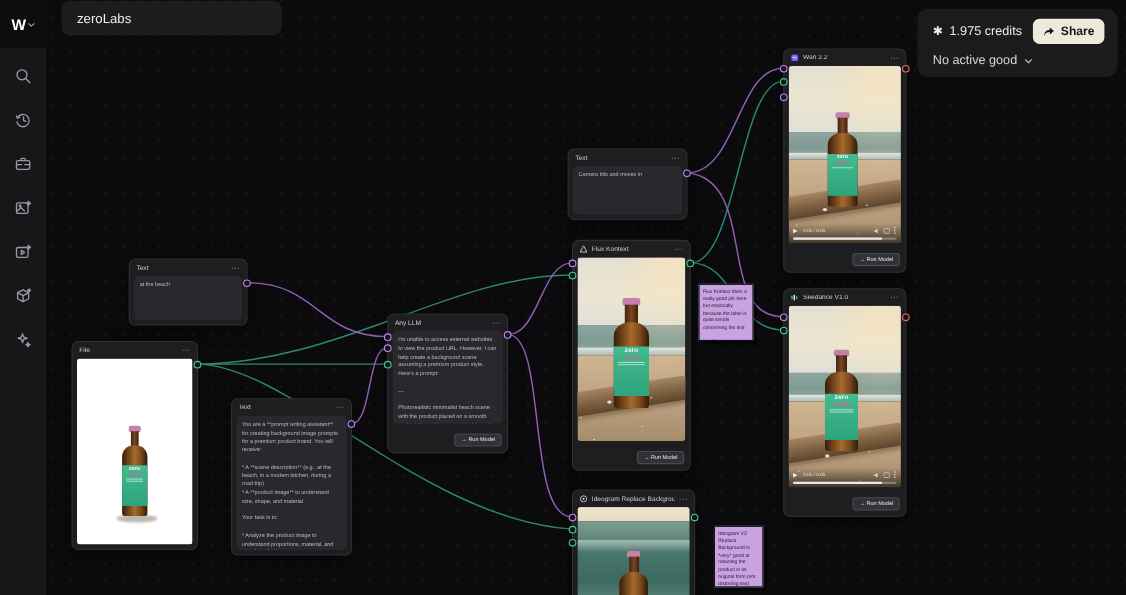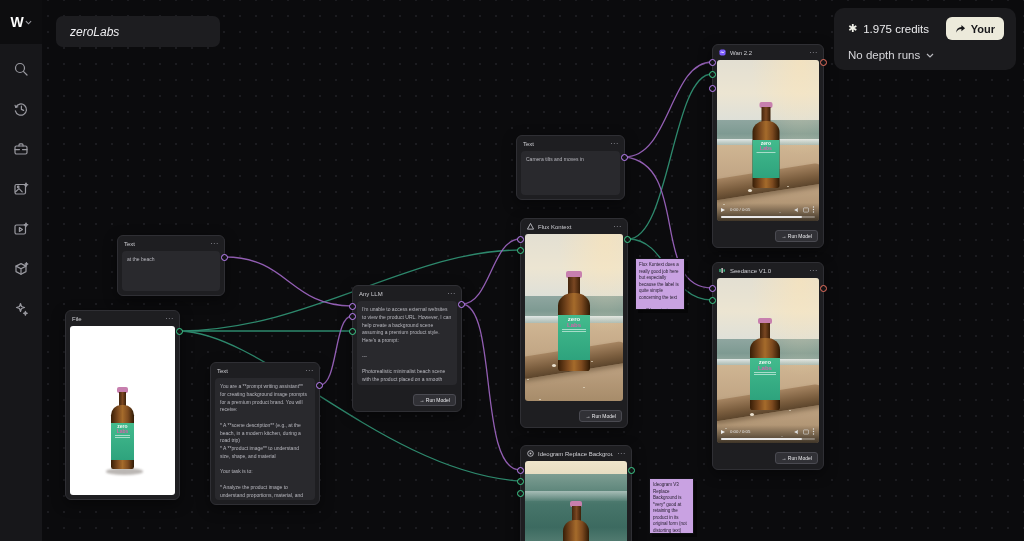--- a/index.html
+++ b/index.html
@@ -13,22 +13,22 @@
 
   
   #sidebar { position:absolute; left:0; top:0; width:42px; height:541px; background:#17171a; z-index:10;
     display:flex; flex-direction:column; align-items:center; }
   #logo-cell { width:42px; height:44px; background:#0d0d0f; display:flex; align-items:center; justify-content:center; gap:2px; }
   #logo-cell .w { font-weight:bold; font-size:14px; color:#fff; letter-spacing:-1px; }
   .side-icons { display:flex; flex-direction:column; align-items:center; margin-top:16px; gap:22px; }
   .sicon { width:18px; height:18px; display:flex; align-items:center; justify-content:center; cursor:pointer; }
   .sicon svg { stroke:#9a9aa1; fill:none; stroke-width:1.2; stroke-linecap:round; stroke-linejoin:round; }
 
-  #title-pill { position:absolute; left:56px; top:16px; width:164px; height:31px; background:#1d1d20;
-    border-radius:7px; display:flex; align-items:center; padding-left:14px; z-index:10;font-style:italic; }
+  #title-pill { position:absolute; left:56px; top:1px; width:200px; height:31px; background:#1d1d20;
+    border-radius:7px; display:flex; align-items:center; padding-left:14px; z-index:10; }
   #title-pill span { font-size:12px; color:#ededf0; }
 
   #top-right { position:absolute; right:8px; top:8px; width:182px; height:62px; background:#1b1b1e;
     border-radius:10px; z-index:10; padding:9px 12px 0 14px; }
   .credits-row { display:flex; align-items:center; }
   .credits-row .ast { color:#f0f0e8; font-size:11px; margin-right:6px; }
   .credits-row .ctext { font-size:11.5px; color:#ececee; flex:1; }
   .share-btn { background:#eceadb; color:#17171a; border:none; border-radius:6px; height:23px;
     padding:0 9px; font-size:11px; font-weight:bold; display:flex; align-items:center; gap:5px; cursor:pointer;
     font-family:inherit; }
@@ -493,22 +493,22 @@
 </div>
 
 <div id="top-right">
   <div class="credits-row">
     <span class="ast">✱</span>
     <span class="ctext">1.975 credits</span>
     <button class="share-btn">
       <svg width="11" height="10" viewBox="0 0 12 11">
         <path d="M7 1.2 L11 4.6 L7 8 V5.6 C4 5.6 2.2 7.2 1.2 9.6 1.4 5.6 3.6 3.4 7 3.3 Z" fill="#17171a"></path>
       </svg>
-      <span>Your</span>
+      <span>Share</span>
     </button>
   </div>
   <div class="runs-row">
-    <span>No depth runs</span>
+    <span>No active good</span>
     <svg width="8" height="5" viewBox="0 0 8 5">
         <path d="M1 1 L4 4 L7 1" stroke="#b9b9be" stroke-width="1.2" fill="none"></path>
       </svg>
   </div>
 </div>
 
 </body></html>

